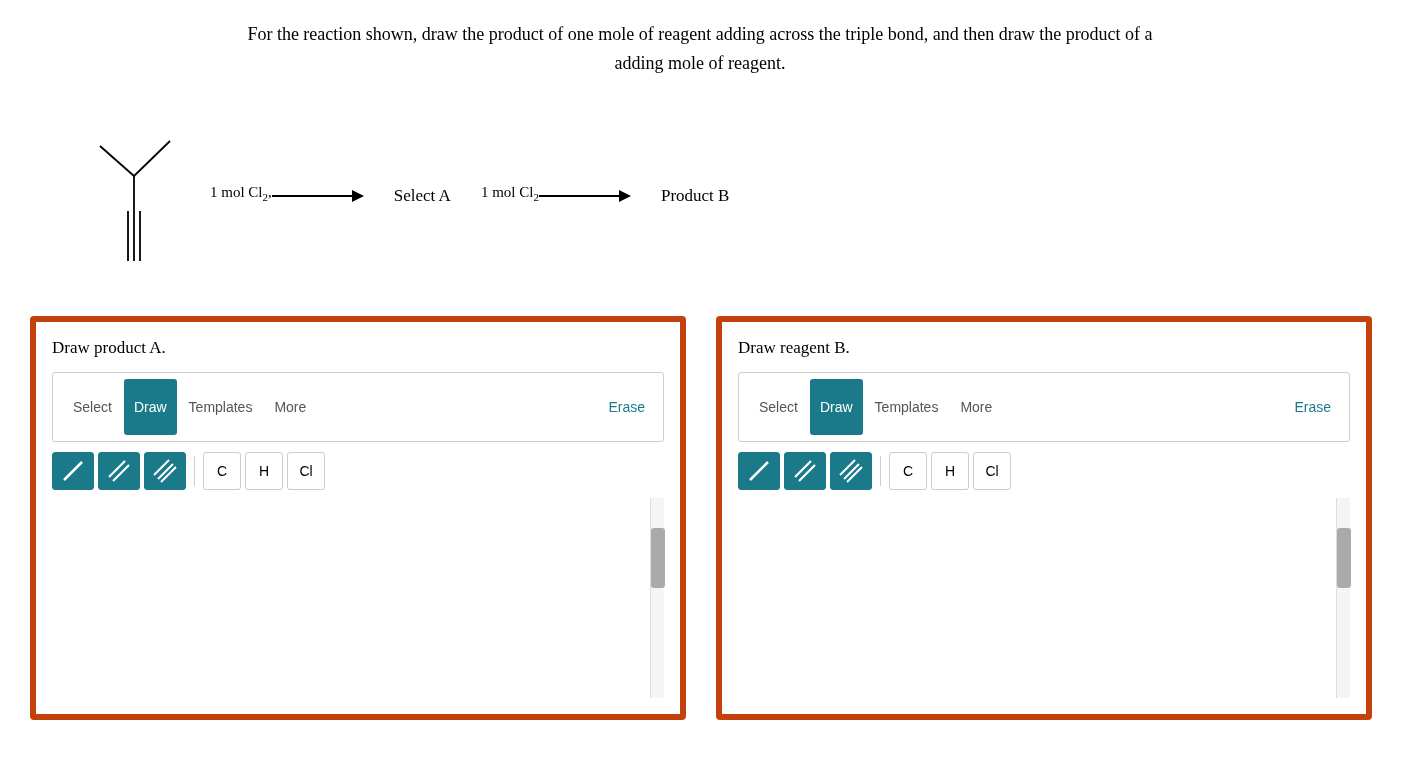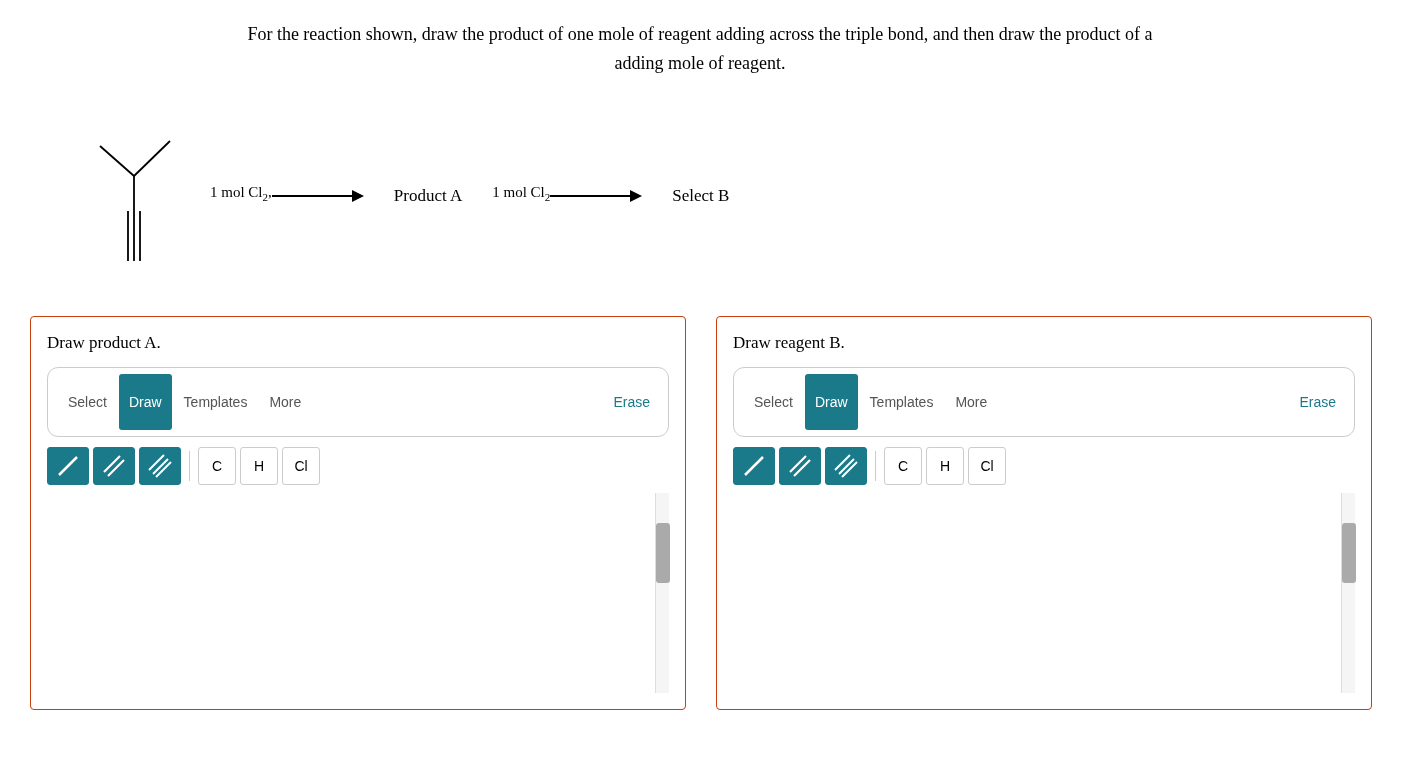--- a/index.html
+++ b/index.html
@@ -77,40 +77,40 @@
     }
 
     
     .panels-container {
       display: flex;
       gap: 30px;
       margin-top: 10px;
     }
 
     .draw-panel {
-      border: 1px solid #c2410c;
+      border: 6px solid #c2410c;
       border-radius: 4px;
       width: 660px;
       min-height: 300px;
       padding: 16px;
       position: relative;
     }
 
     .panel-title {
       font-size: 17px;
       margin-bottom: 14px;
     }
 
     .toolbar {
       display: flex;
       align-items: center;
       justify-content: space-between;
       margin-bottom: 10px;
       border: 1px solid #ccc;
-      border-radius: 11px;
+      border-radius: 3px;
       padding: 6px 10px;
     }
 
     .toolbar-left {
       display: flex;
       align-items: center;
       gap: 2px;
     }
 
     .tool-btn {
@@ -245,33 +245,33 @@
   <div class="arrow-block">
     <div class="arrow-label">
       <span>1 mol Cl</span><sub>2</sub><span>,</span>
     </div>
     <div class="arrow-line">
       <div class="arrow-shaft"></div>
       <div class="arrow-head"></div>
     </div>
   </div>
 
-  <div class="product-label">Product A</div>
+  <div class="product-label">Select A</div>
 
   <div class="arrow-block">
     <div class="arrow-label">
       <span>1 mol Cl</span><sub>2</sub>
     </div>
     <div class="arrow-line">
       <div class="arrow-shaft"></div>
       <div class="arrow-head"></div>
     </div>
   </div>
 
-  <div class="product-label">Select B</div>
+  <div class="product-label">Product B</div>
 </div>
 
 <div class="panels-container">
 
   <div class="draw-panel">
     <div class="panel-title">Draw product A.</div>
     <div class="toolbar">
       <div class="toolbar-left">
         <button class="tool-btn">Select</button>
         <button class="tool-btn active">Draw</button>

